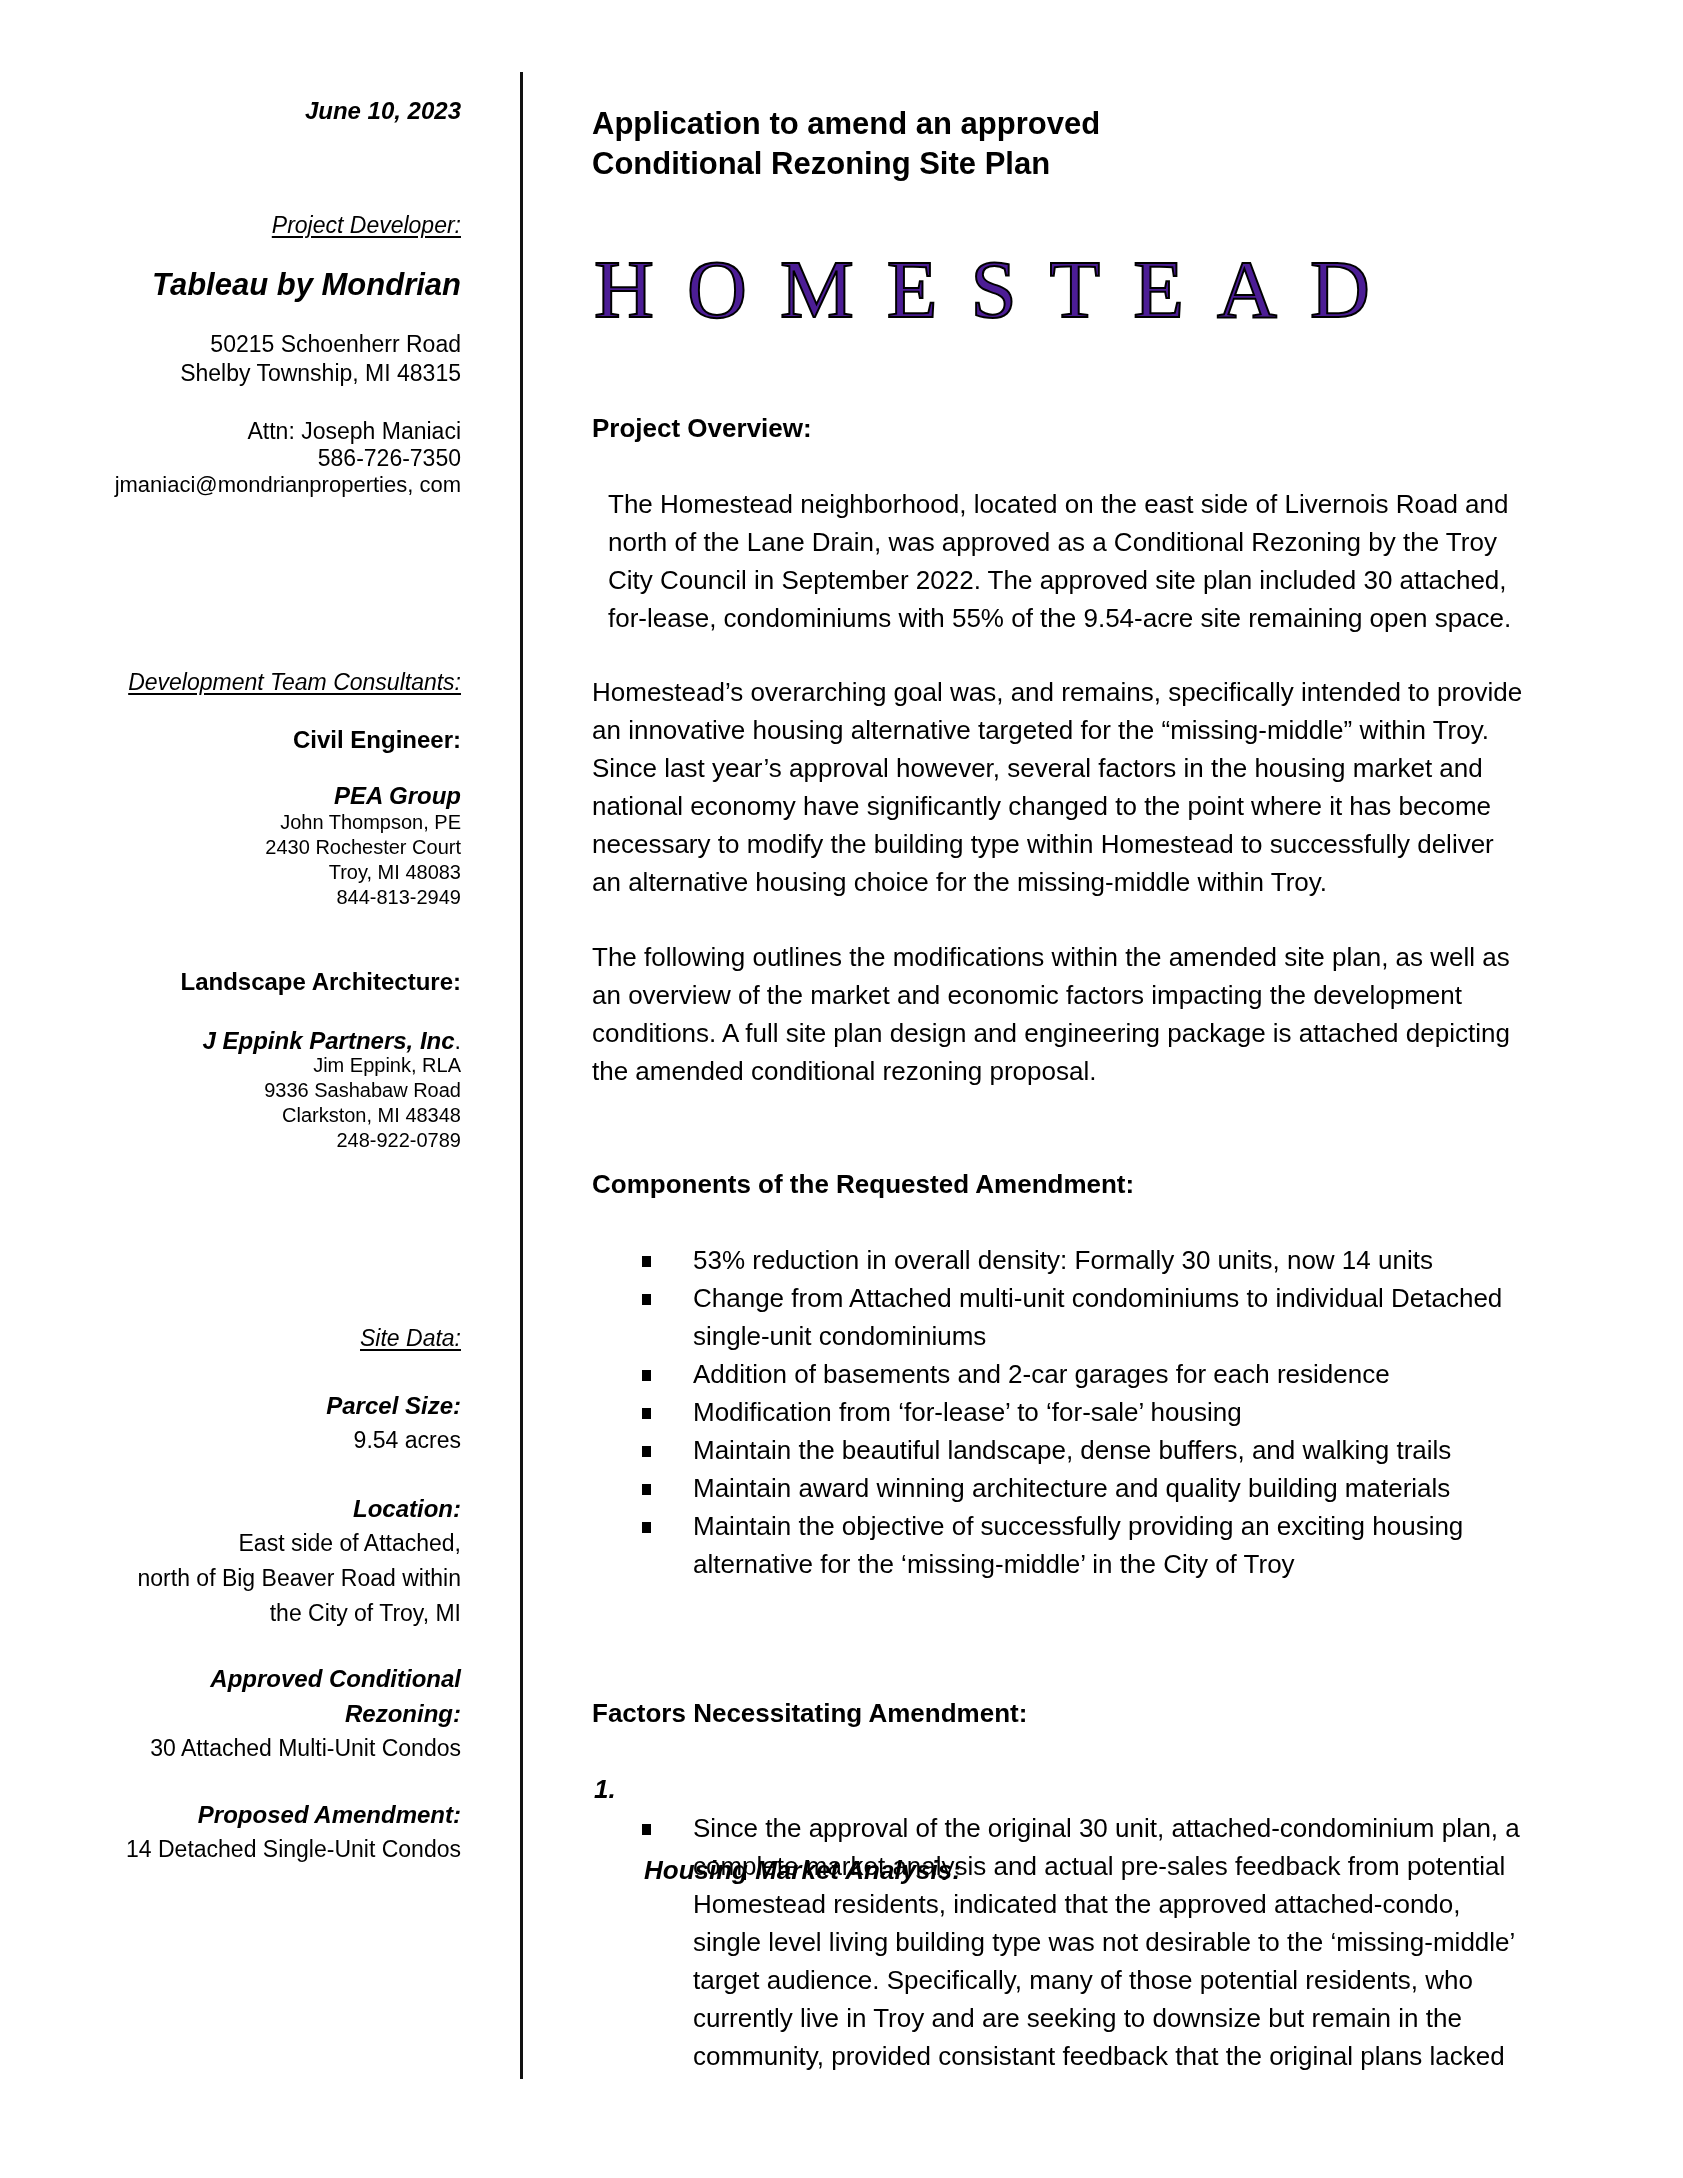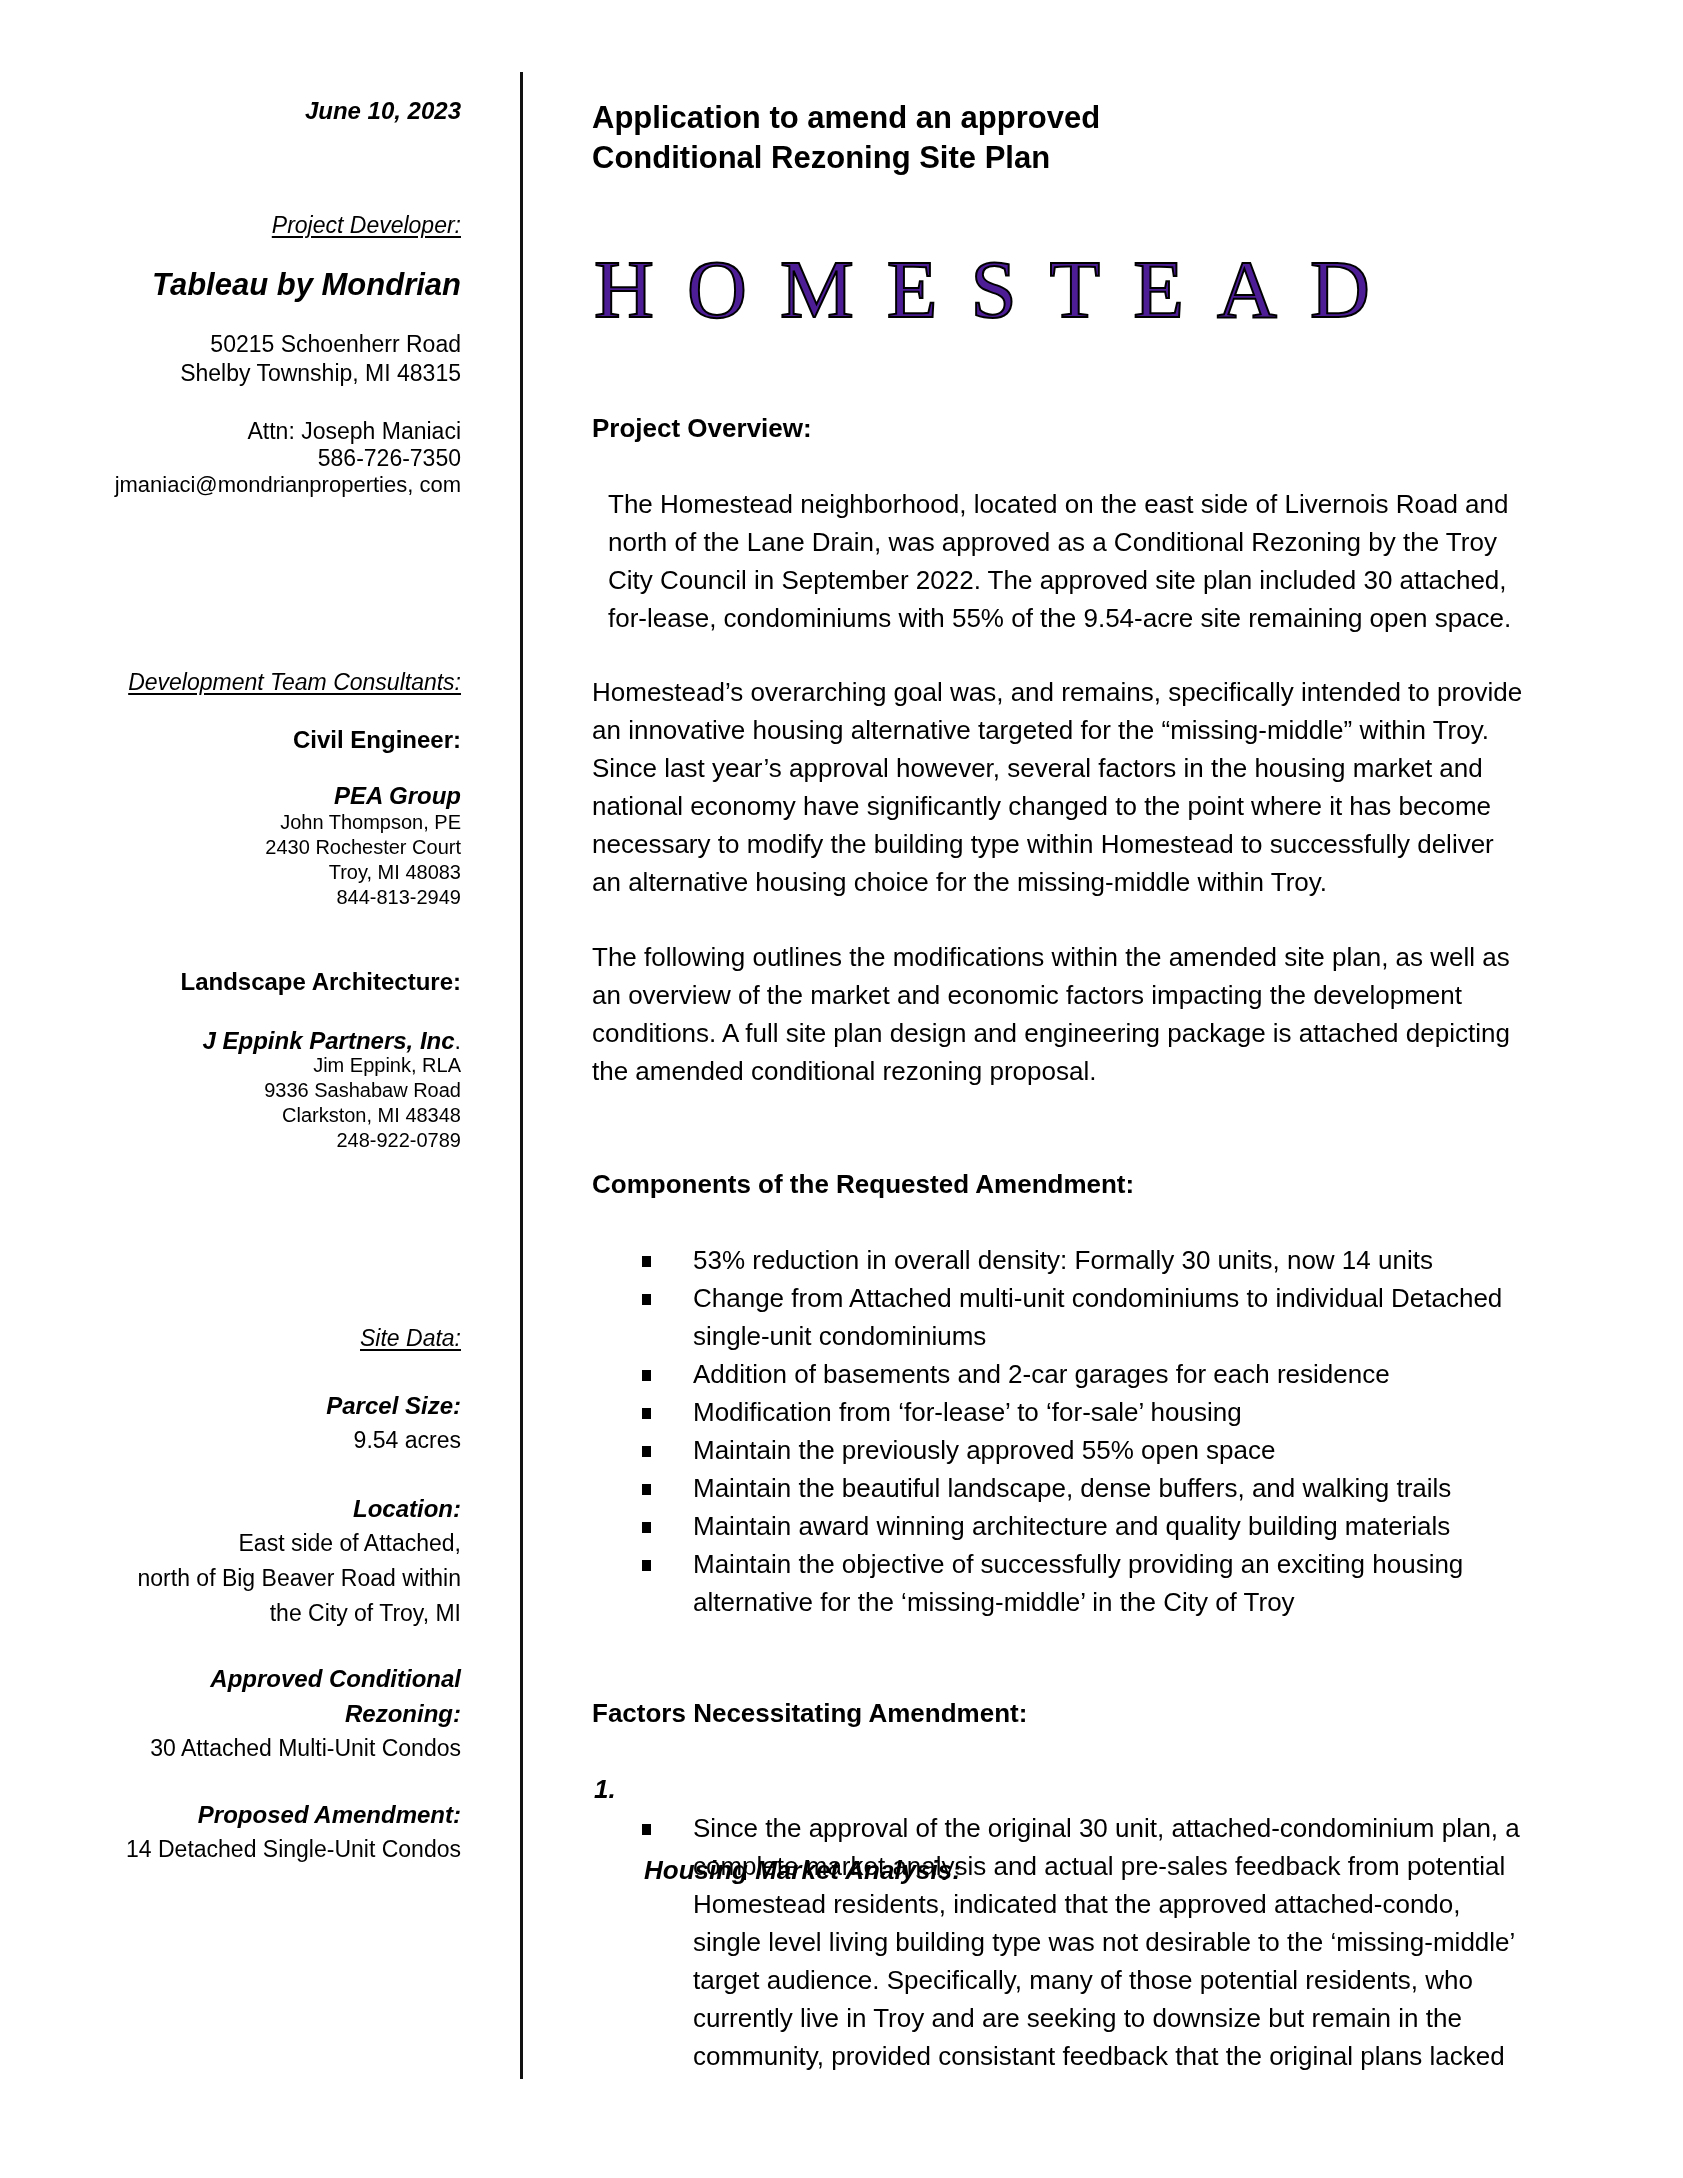--- a/index.html
+++ b/index.html
@@ -88,21 +88,21 @@
   <div class="bi23">Approved Conditional</div>
   <div class="bi23">Rezoning:</div>
   <div class="site-val">30 Attached Multi-Unit Condos</div>
 </div>
 
 <div class="lcol" style="top:1797px;">
   <div class="bi23">Proposed Amendment:</div>
   <div class="site-val">14 Detached Single-Unit Condos</div>
 </div>
 
-<div class="rcol title" style="top:98px;">
+<div class="rcol title" style="top:104px;">
   <div>Application to amend an approved</div>
   <div>Conditional Rezoning Site Plan</div>
 </div>
 
 <div class="rcol logo" style="top:248px; left:594px;">HOMESTEAD</div>
 
 <div class="rcol shead" style="top:413px;">Project Overview:</div>
 
 <div class="rcol para" style="top:485px;margin-left:16px;">
   <div>The Homestead neighborhood, located on the east side of Livernois Road and</div>
@@ -142,24 +142,20 @@
   <li>
       <span class="sq"></span>
       <div>Addition of basements and 2-car garages for each residence</div>
     </li>
   <li>
       <span class="sq"></span>
       <div>Modification from ‘for-lease’ to ‘for-sale’ housing</div>
     </li>
   <li>
       <span class="sq"></span>
-      <div>Maintain the previously approved 55% open space</div>
-    </li>
-  <li>
-      <span class="sq"></span>
       <div>Maintain the beautiful landscape, dense buffers, and walking trails</div>
     </li>
   <li>
       <span class="sq"></span>
       <div>Maintain award winning architecture and quality building materials</div>
     </li>
   <li>
       <span class="sq"></span>
       <div>Maintain the objective of successfully providing an exciting housing</div>
       <div>alternative for the ‘missing-middle’ in the City of Troy</div>

